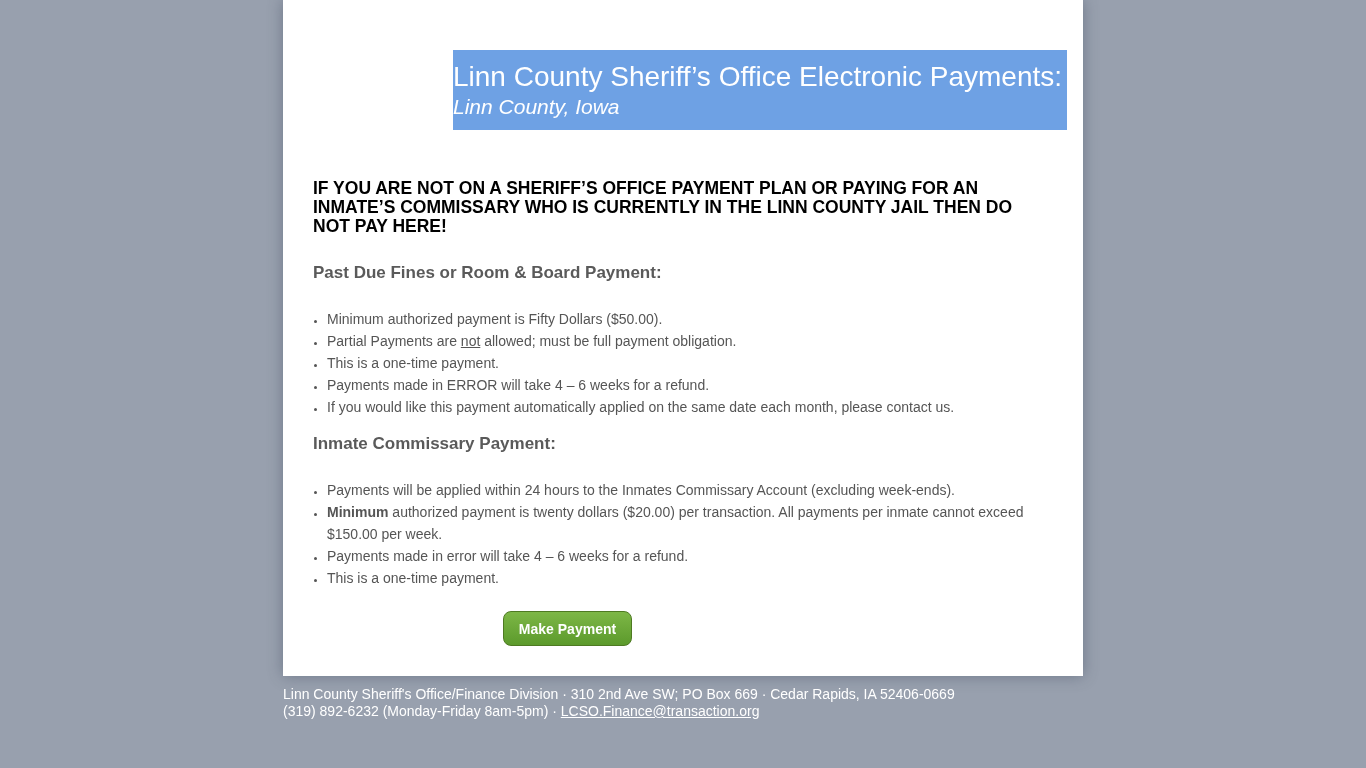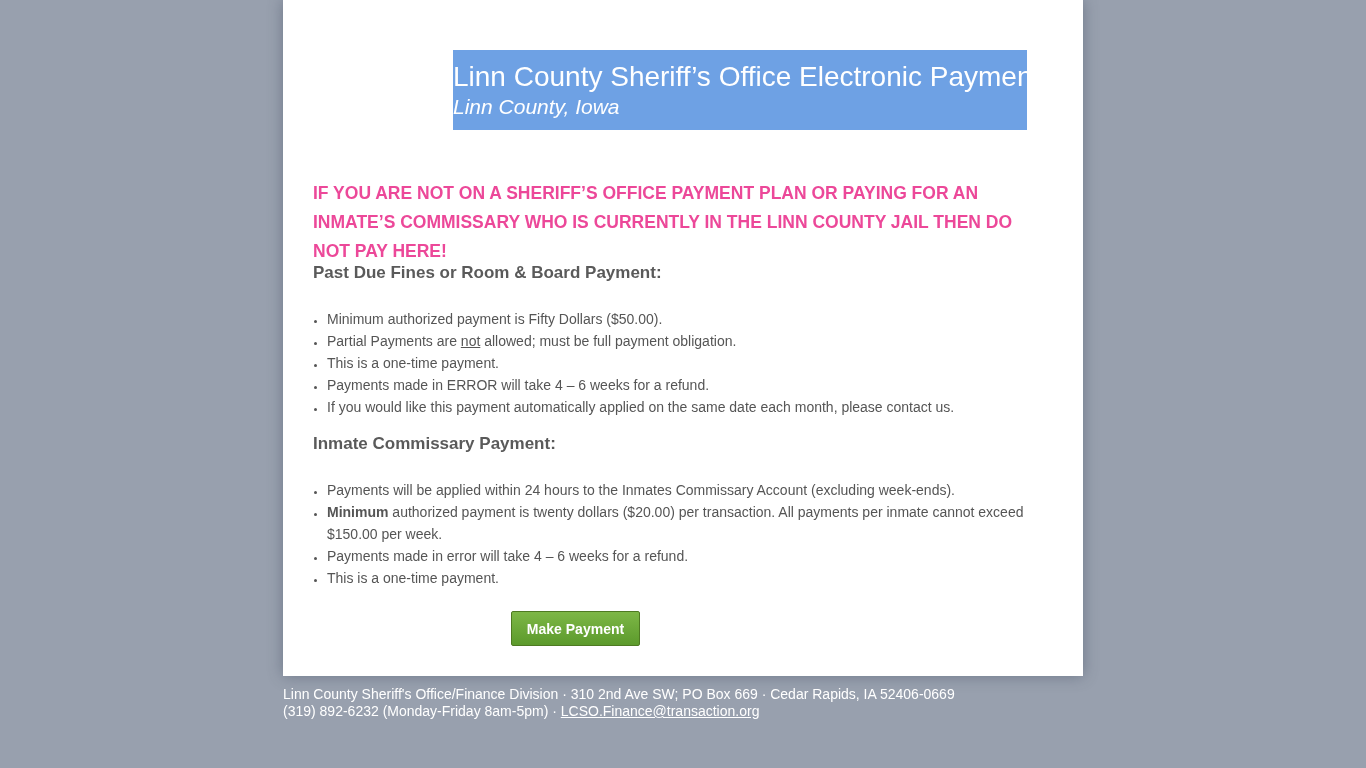--- a/index.html
+++ b/index.html
@@ -9,43 +9,43 @@
     font-family: "Liberation Sans", sans-serif;
     color: #555;
   }
   .page {
     position: absolute; left: 283px; top: 0; width: 800px; height: 676px;
     background: #fff;
     box-shadow: 0 0 14px rgba(60,70,90,0.45);
   }
   .banner {
     position: absolute; left: 170px; top: 50px; width: 574px; height: 80px;
-    background: #6ea1e4; color: #fff;
+    background: #6ea1e4; color: #fff; padding-left: 40px;
   }
   .banner-title { position: absolute; left: 0; top: 11px; font-size: 28px; white-space: nowrap; }
   .banner-sub { position: absolute; left: 0; top: 45px; font-size: 21px; font-style: italic; white-space: nowrap; }
   .warning {
     position: absolute; left: 30px; top: 179px; width: 740px;
-    font-size: 17.5px; font-weight: bold; line-height: 29px; color: #ec4899;
+    font-size: 17.5px; font-weight: bold; line-height: 19px; color: #000000;
   }
   .section-title {
     position: absolute; left: 30px; font-size: 17px; font-weight: bold; color: #5a5a5a;
   }
   ul.bullets {
     position: absolute; left: 20px; margin: 4px; padding-left: 20px;
     font-size: 14px; line-height: 22px; color: #555; width: 730px;
   }
   ul.bullets li { margin: 0; }
   ul.bullets li::marker { font-size: 11px; }
   .btn {
     position: absolute; left: 220px; top: 611px; width: 129px; height: 35px;
-    box-sizing: border-box; border: 1px solid #4e7a22; border-radius: 2px;
+    box-sizing: border-box; border: 1px solid #4e7a22; border-radius: 8px;
     background: linear-gradient(#7db746, #5c9a2c);
     color: #fff; font-weight: bold; font-size: 14px;
-    display: flex; align-items: center; justify-content: center; cursor: pointer; margin-left: 8px;
+    display: flex; align-items: center; justify-content: center; cursor: pointer;
   }
   .footer {
     position: absolute; left: 283px; top: 686px; width: 800px;
     text-align: left; color: #fff; font-size: 14px; line-height: 17px;
   }
   .footer a { color: #fff; text-decoration: underline; }
   .footer .credit { margin-top: 15px; }
 </style>
 </head>
 <body>

